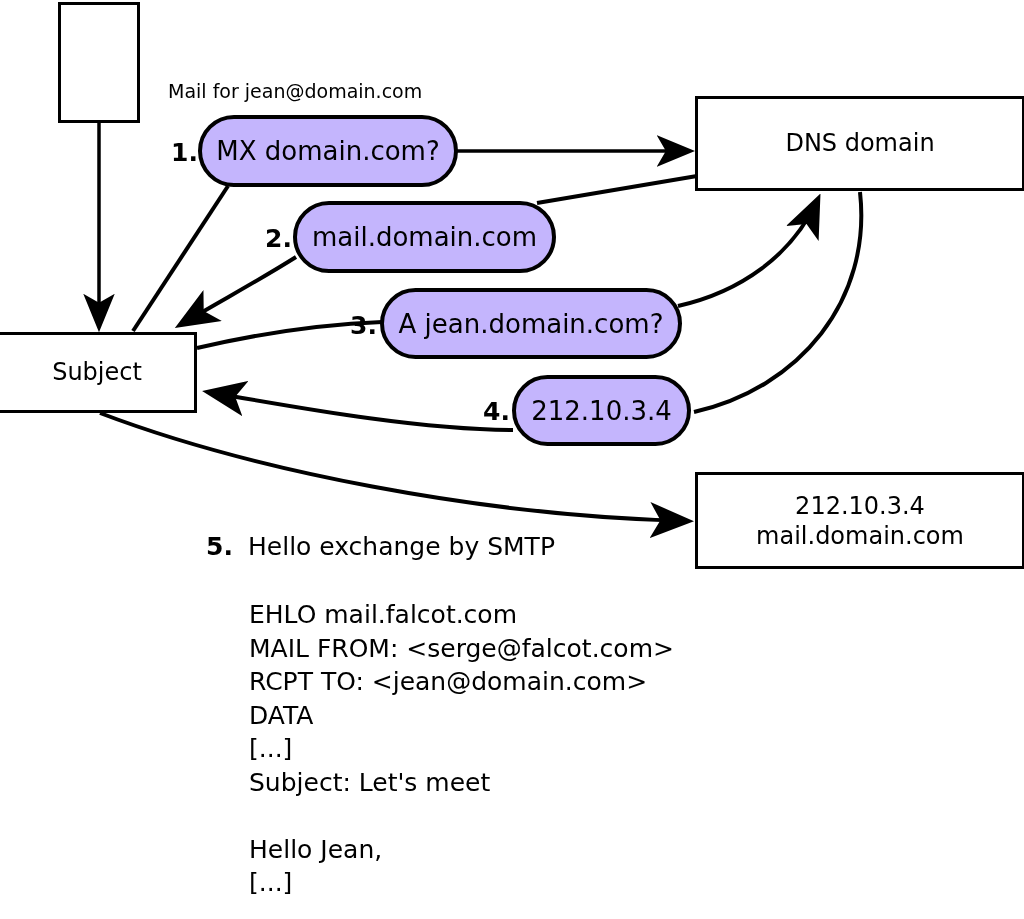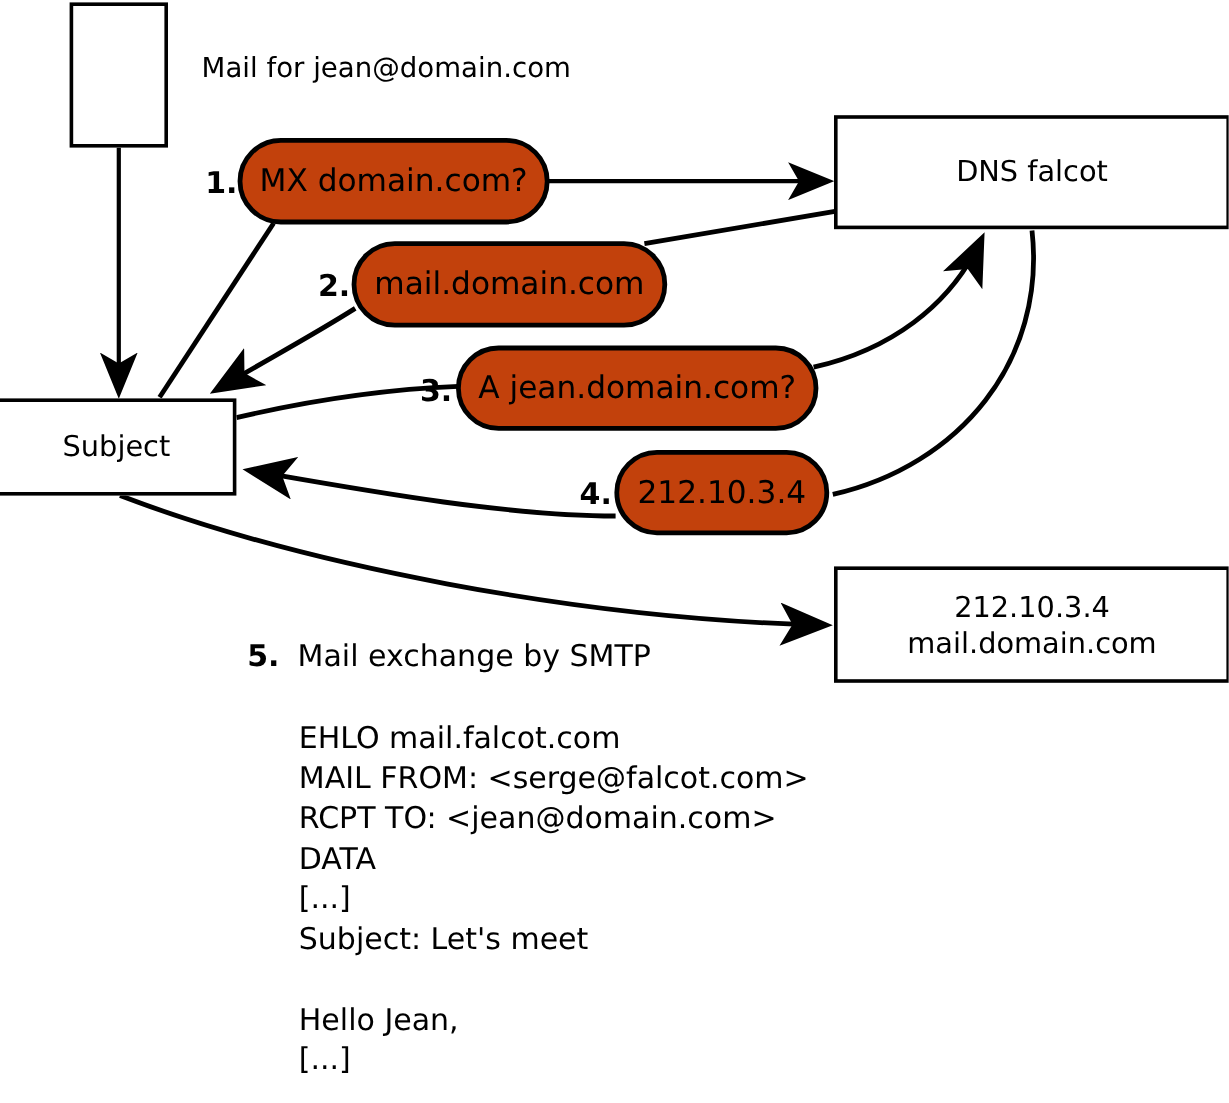--- a/index.html
+++ b/index.html
@@ -36,40 +36,41 @@
     justify-content: center;
     text-align: center;
     font-size: 24px;
     line-height: 1.18;
     z-index: 3;
   }
   .bubble {
     position: absolute;
     box-sizing: border-box;
     border: 4px solid #000000;
-    background: #c2410c;
+    background: #c4b5fd;
     display: flex;
     align-items: center;
     justify-content: center;
     text-align: center;
     font-size: 26px;
     z-index: 4;
   }
   .step-num {
     position: absolute;
     font-size: 25px;
     font-weight: bold;
     z-index: 5;
     white-space: nowrap;
   }
   .free-text {
     position: absolute;
-    font-size: 23px;
+    font-size: 19px;
     white-space: nowrap;
     z-index: 5;
+    margin-top: 36px;
   }
   .transcript {
     position: absolute;
     font-size: 25px;
     line-height: 33.5px;
     white-space: pre;
     z-index: 5;
   }
   .caption-label {
     position: absolute;
@@ -175,21 +176,21 @@
 
   <div class="node-box" id="empty-node">
     <span></span>
   </div>
 
   <div class="node-box" id="postfix-node">
     <span>Subject</span>
   </div>
 
   <div class="node-box" id="dns-node">
-    <span>DNS falcot</span>
+    <span>DNS domain</span>
   </div>
 
   <div class="node-box" id="mailserver-node">
     <span>212.10.3.4</span>
     <span>mail.domain.com</span>
   </div>
 
   <div class="bubble" id="bubble-1">
     <span>MX domain.com?</span>
   </div>
@@ -204,21 +205,21 @@
 
   <div class="bubble" id="bubble-4">
     <span>212.10.3.4</span>
   </div>
 
   <div class="step-num" id="step-1">1.</div>
   <div class="step-num" id="step-2">2.</div>
   <div class="step-num" id="step-3">3.</div>
   <div class="step-num" id="step-4">4.</div>
   <div class="step-num" id="step-5">5.</div>
-  <div class="caption-label" id="step-5-text">Mail exchange by SMTP</div>
+  <div class="caption-label" id="step-5-text">Hello exchange by SMTP</div>
 
   <div class="free-text" id="mail-for-label">Mail for jean@domain.com</div>
 
   <div class="transcript" id="smtp-transcript">EHLO mail.falcot.com
 MAIL FROM: &lt;serge@falcot.com&gt;
 RCPT TO: &lt;jean@domain.com&gt;
 DATA
 [...]
 Subject: Let's meet
 

